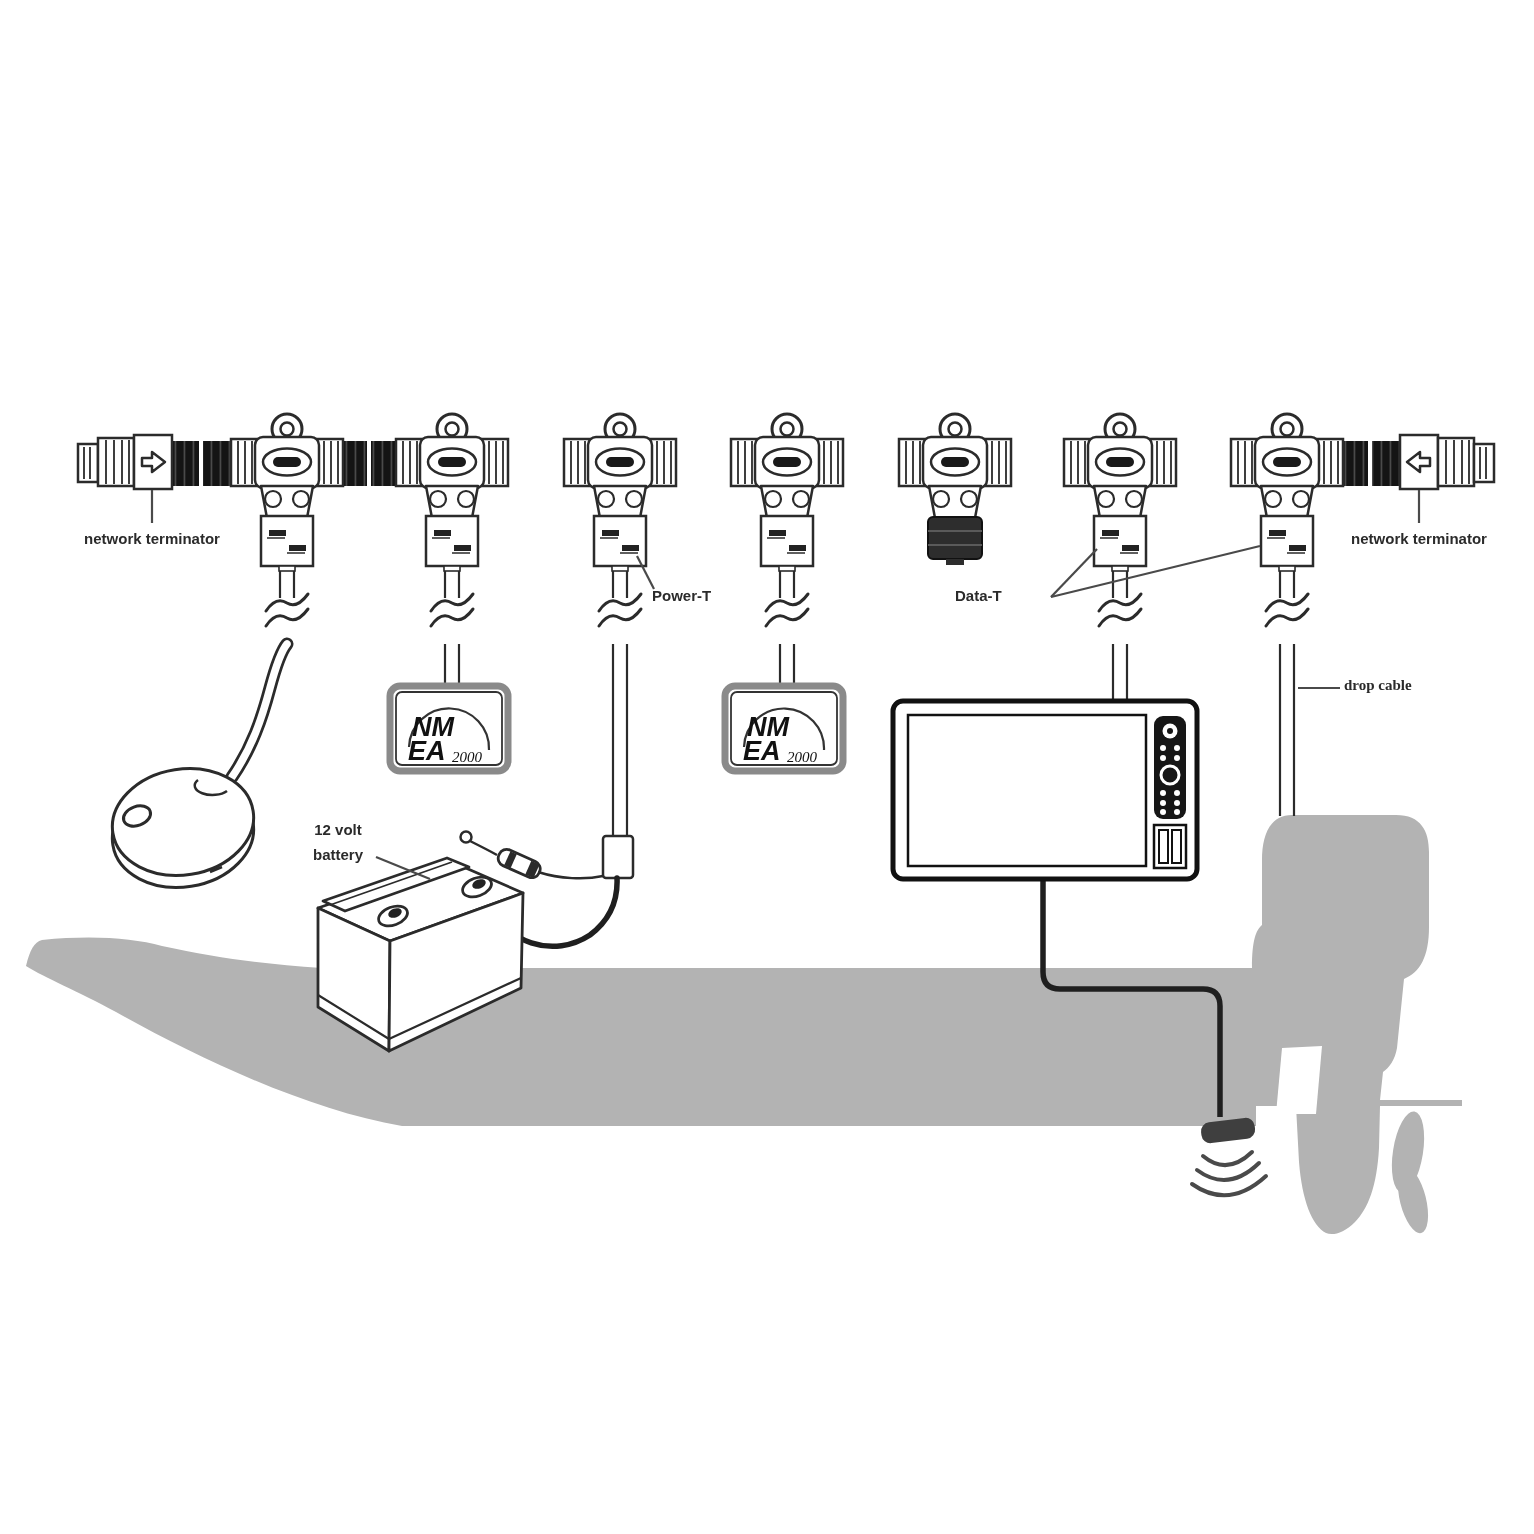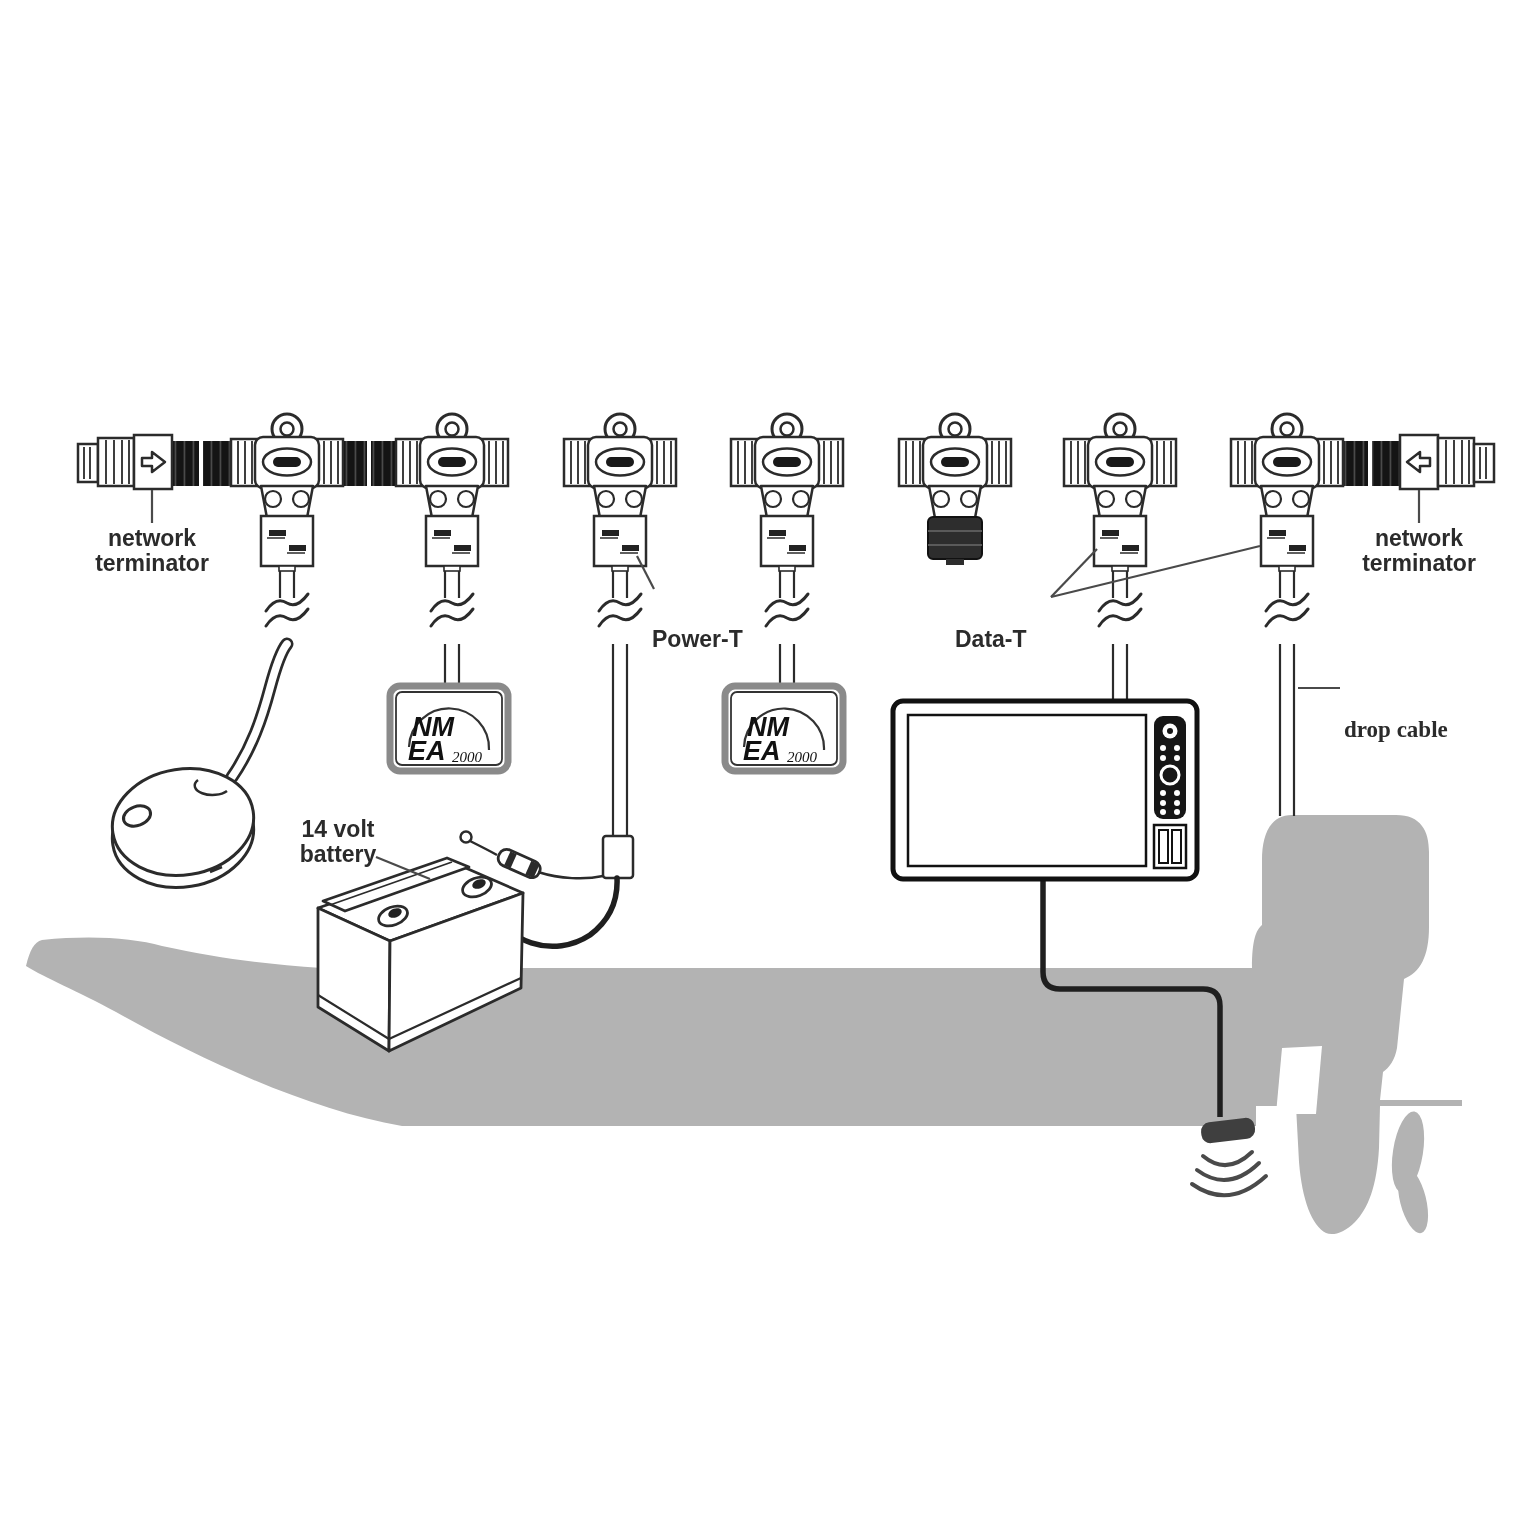--- a/index.html
+++ b/index.html
@@ -1,21 +1,21 @@
 <!DOCTYPE html>
 <html><head>
 <meta charset="utf-8">
 <style>
   html,body{margin:0;padding:0;background:#ffffff;}
   #stage{position:relative;width:1534px;height:1534px;background:#ffffff;overflow:hidden;
          font-family:"Liberation Sans",sans-serif;}
   #stage svg{position:absolute;left:0;top:0;}
-  .lbl{position:absolute;font-weight:bold;font-size:23px;line-height:25px;color:#2b2b2b;
+  .lbl{position:absolute;font-weight:bold;font-size:15px;line-height:25px;color:#2b2b2b;
        text-align:center;letter-spacing:0;}
-  .nowrap{white-space:nowrap;text-align:left;margin-top:44px;}
+  .nowrap{white-space:nowrap;text-align:left;}
 </style>
 </head>
 <body>
 
 <div id="stage">
 
 <svg width="1534" height="1534" viewBox="0 0 1534 1534">
   <defs>
     <pattern id="corr" width="9" height="46" patternUnits="userSpaceOnUse">
       <rect width="9" height="46" fill="#141414"></rect>
@@ -276,15 +276,15 @@
 <div class="lbl" style="left:82px;top:526px;width:140px;">network terminator</div>
 
 <div class="lbl" style="left:1349px;top:526px;width:140px;">network terminator</div>
 
 <div class="lbl nowrap" style="left:652px;top:583px;">Power-T</div>
 
 <div class="lbl nowrap" style="left:955px;top:583px;">Data-T</div>
 
 <div class="lbl nowrap" style="left:1344px;top:673px;font-family:Liberation Serif, serif;">drop cable</div>
 
-<div class="lbl" style="left:288px;top:817px;width:100px;">14 volt battery</div>
+<div class="lbl" style="left:288px;top:817px;width:100px;">12 volt battery</div>
 
 </div>
 
 </body></html>

